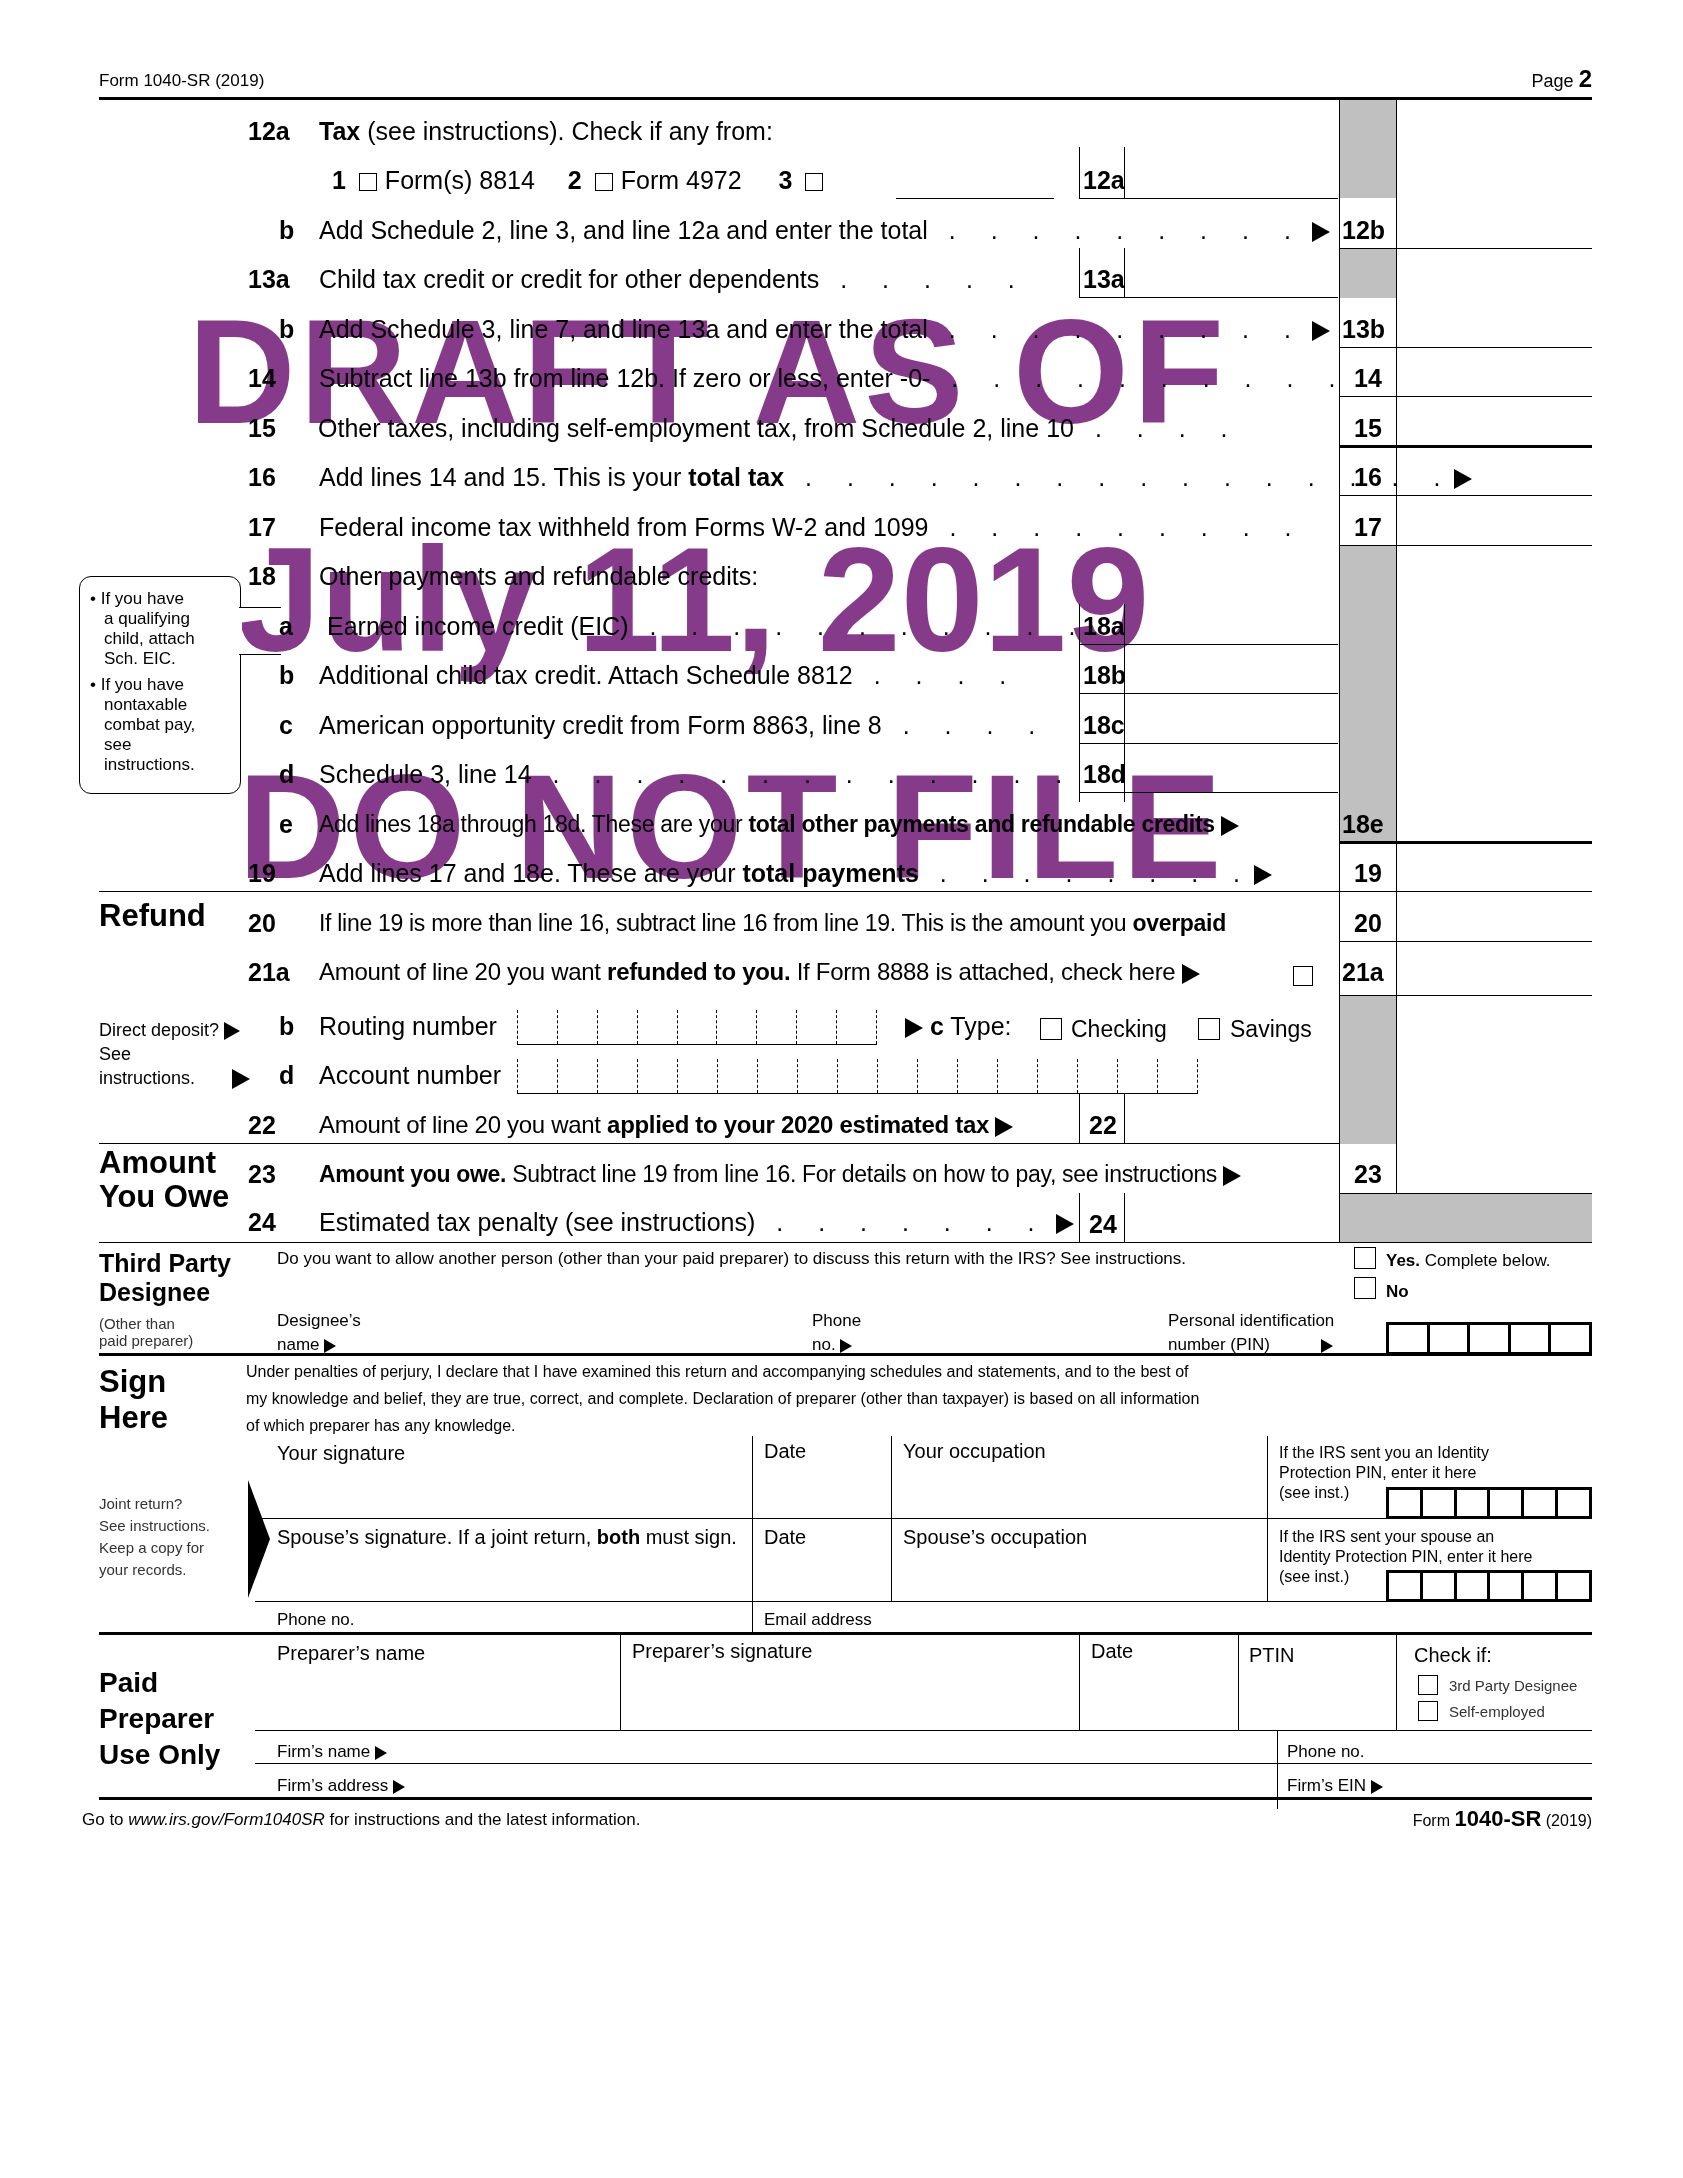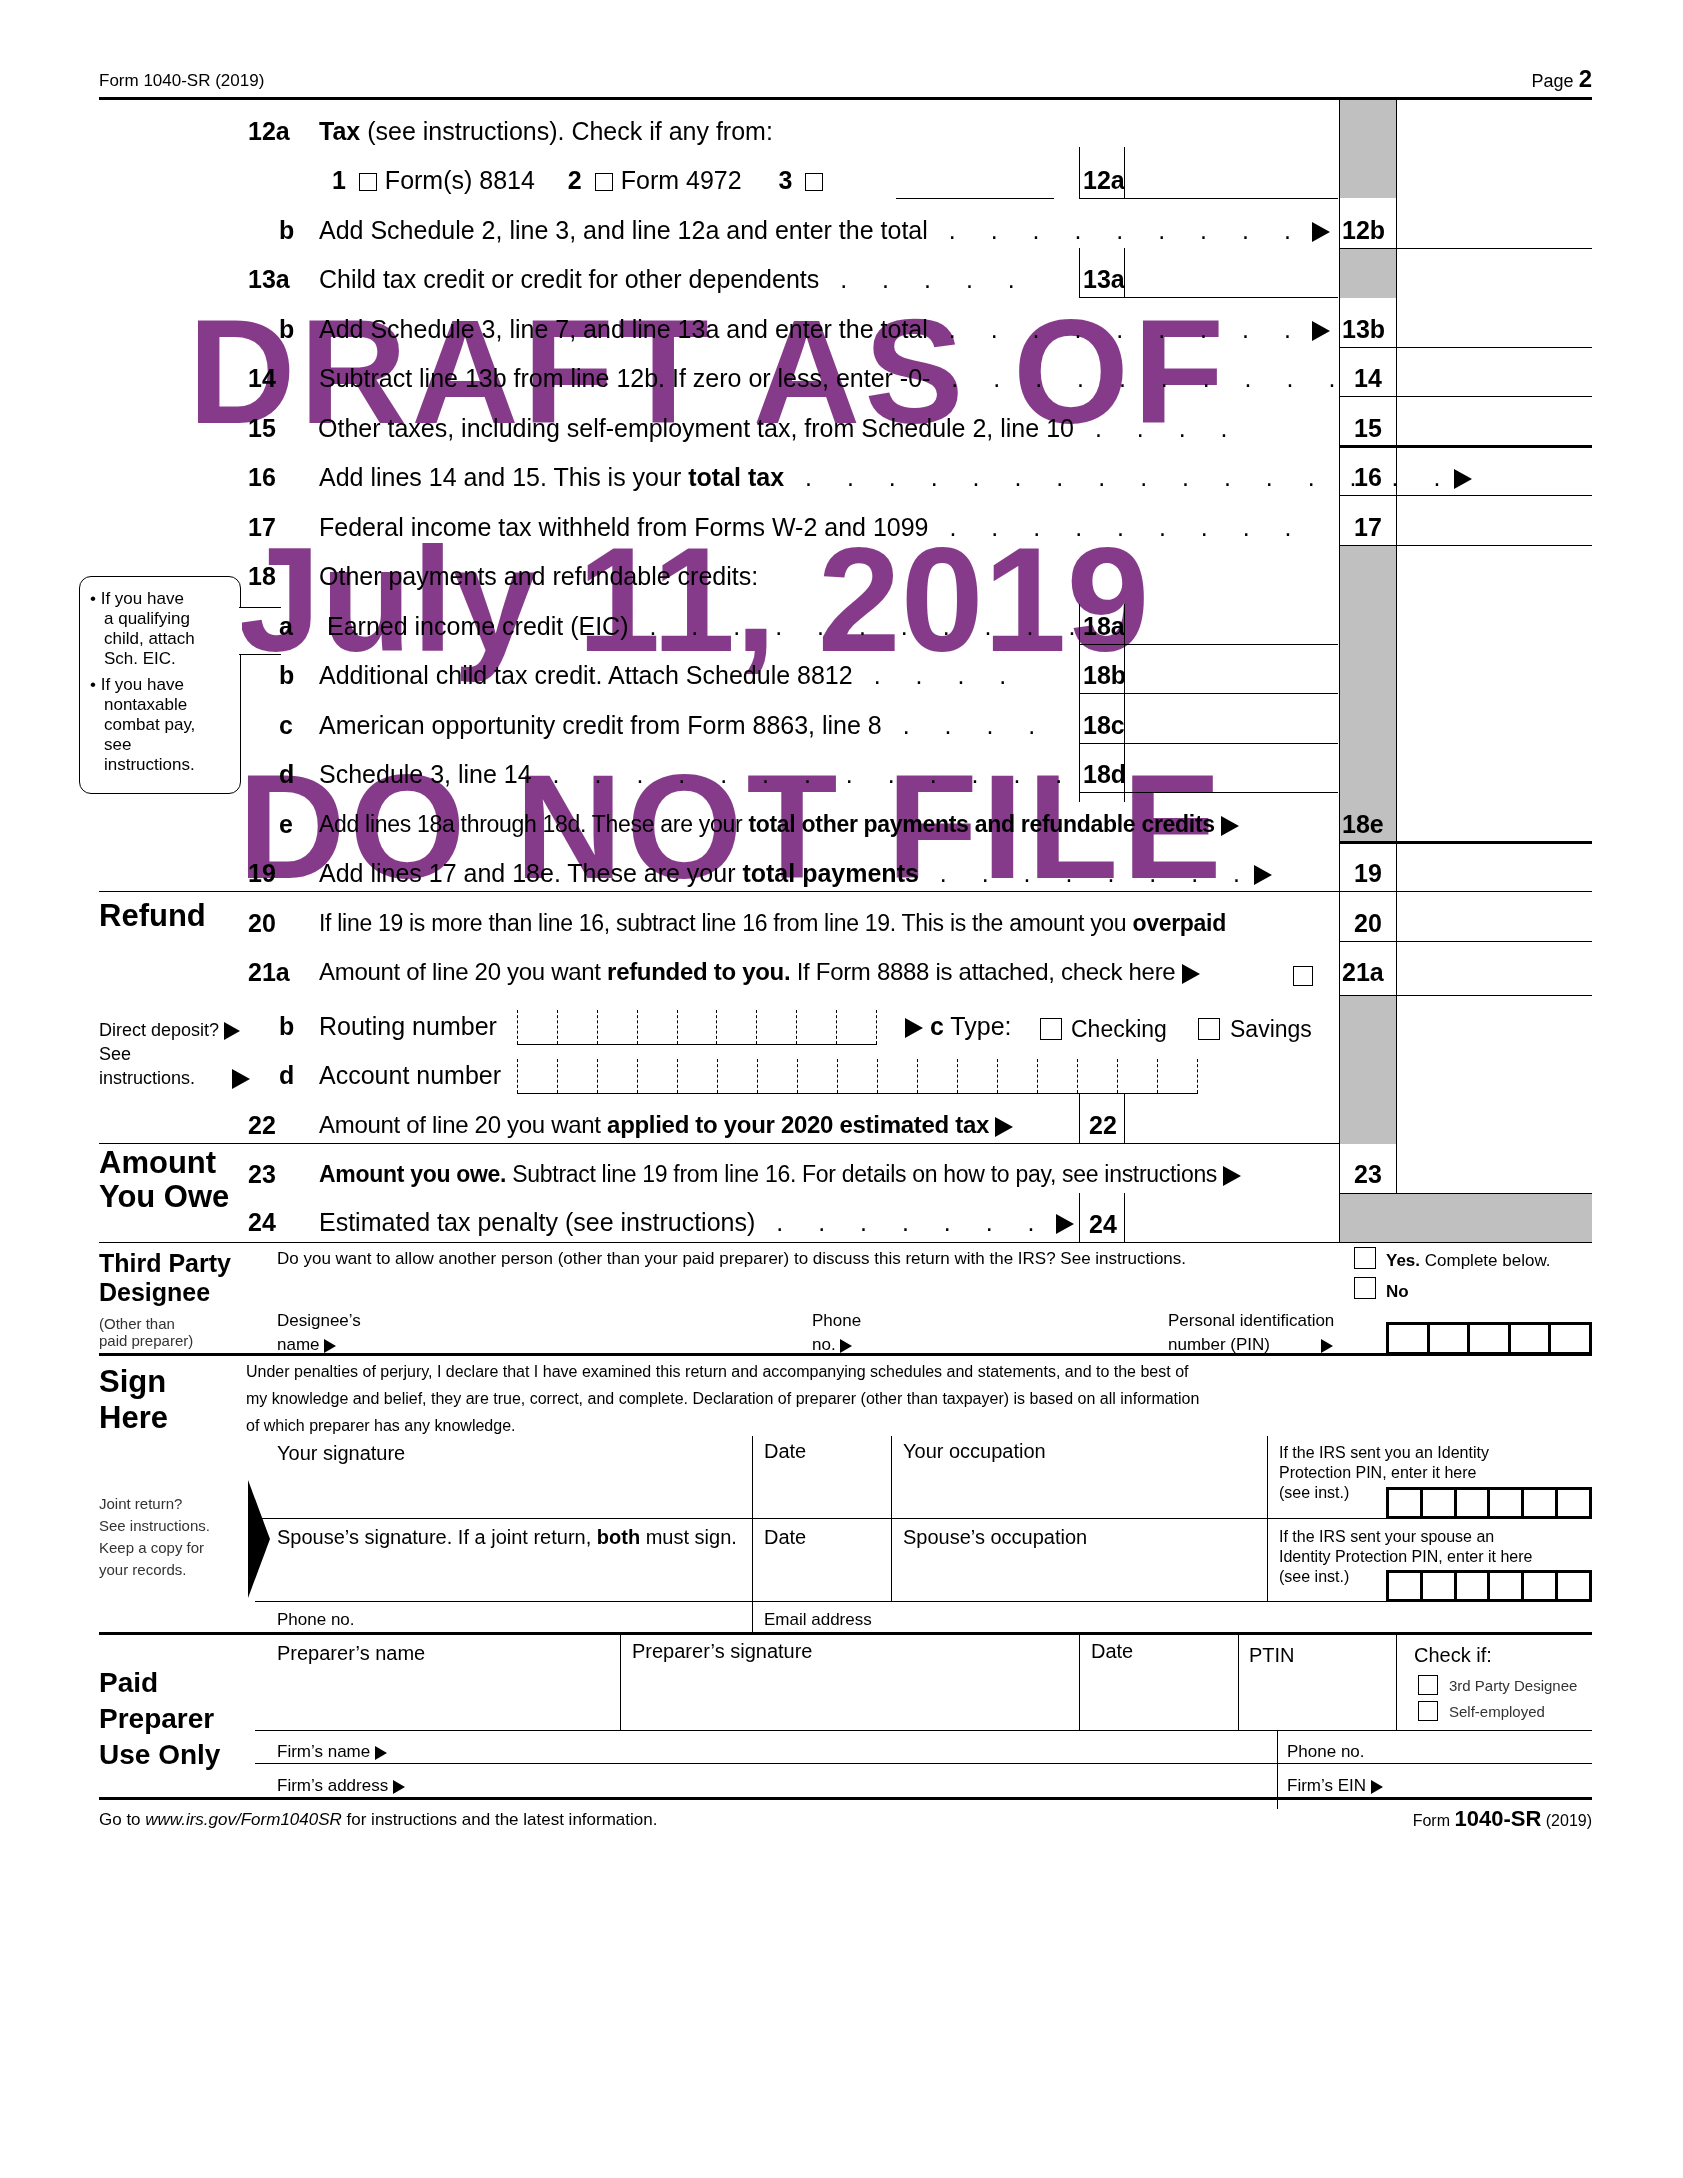--- a/index.html
+++ b/index.html
@@ -377,20 +377,20 @@
 <div class="small" style="left:1287px; top:1742px;">Phone no.</div>
 <div class="abs" style="left:1376px; top:1735px; width:213px; height:28px;"></div>
 <div class="hline" style="left:255px; top:1763px; width:1337px;"></div>
 
 <div class="small" style="left:277px; top:1776px;"><span>Firm’s address</span> <span class="arrow-s"></span></div>
 <div class="abs" style="left:416px; top:1768px; width:851px; height:28px;"></div>
 <div class="small" style="left:1287px; top:1776px;"><span>Firm’s EIN</span> <span class="arrow-s"></span></div>
 <div class="abs" style="left:1396px; top:1768px; width:193px; height:28px;"></div>
 <div class="hline thick" style="left:99px; top:1797px; width:1493px;"></div>
 
-<div class="small" style="left:99px; top:1810px;"><span>Go to </span><i>www.irs.gov/Form1040SR</i><span> for instructions and the latest information.</span></div>
+<div class="small" style="left:82px; top:1810px;"><span>Go to </span><i>www.irs.gov/Form1040SR</i><span> for instructions and the latest information.</span></div>
 <div class="abs" style="right:91px; top:1806px; font-size:16px;">
   <span>Form</span>
   <b style="font-size:22px;">1040-SR</b>
   <span>(2019)</span>
 </div>
 </div>
 
 
 </body></html>

